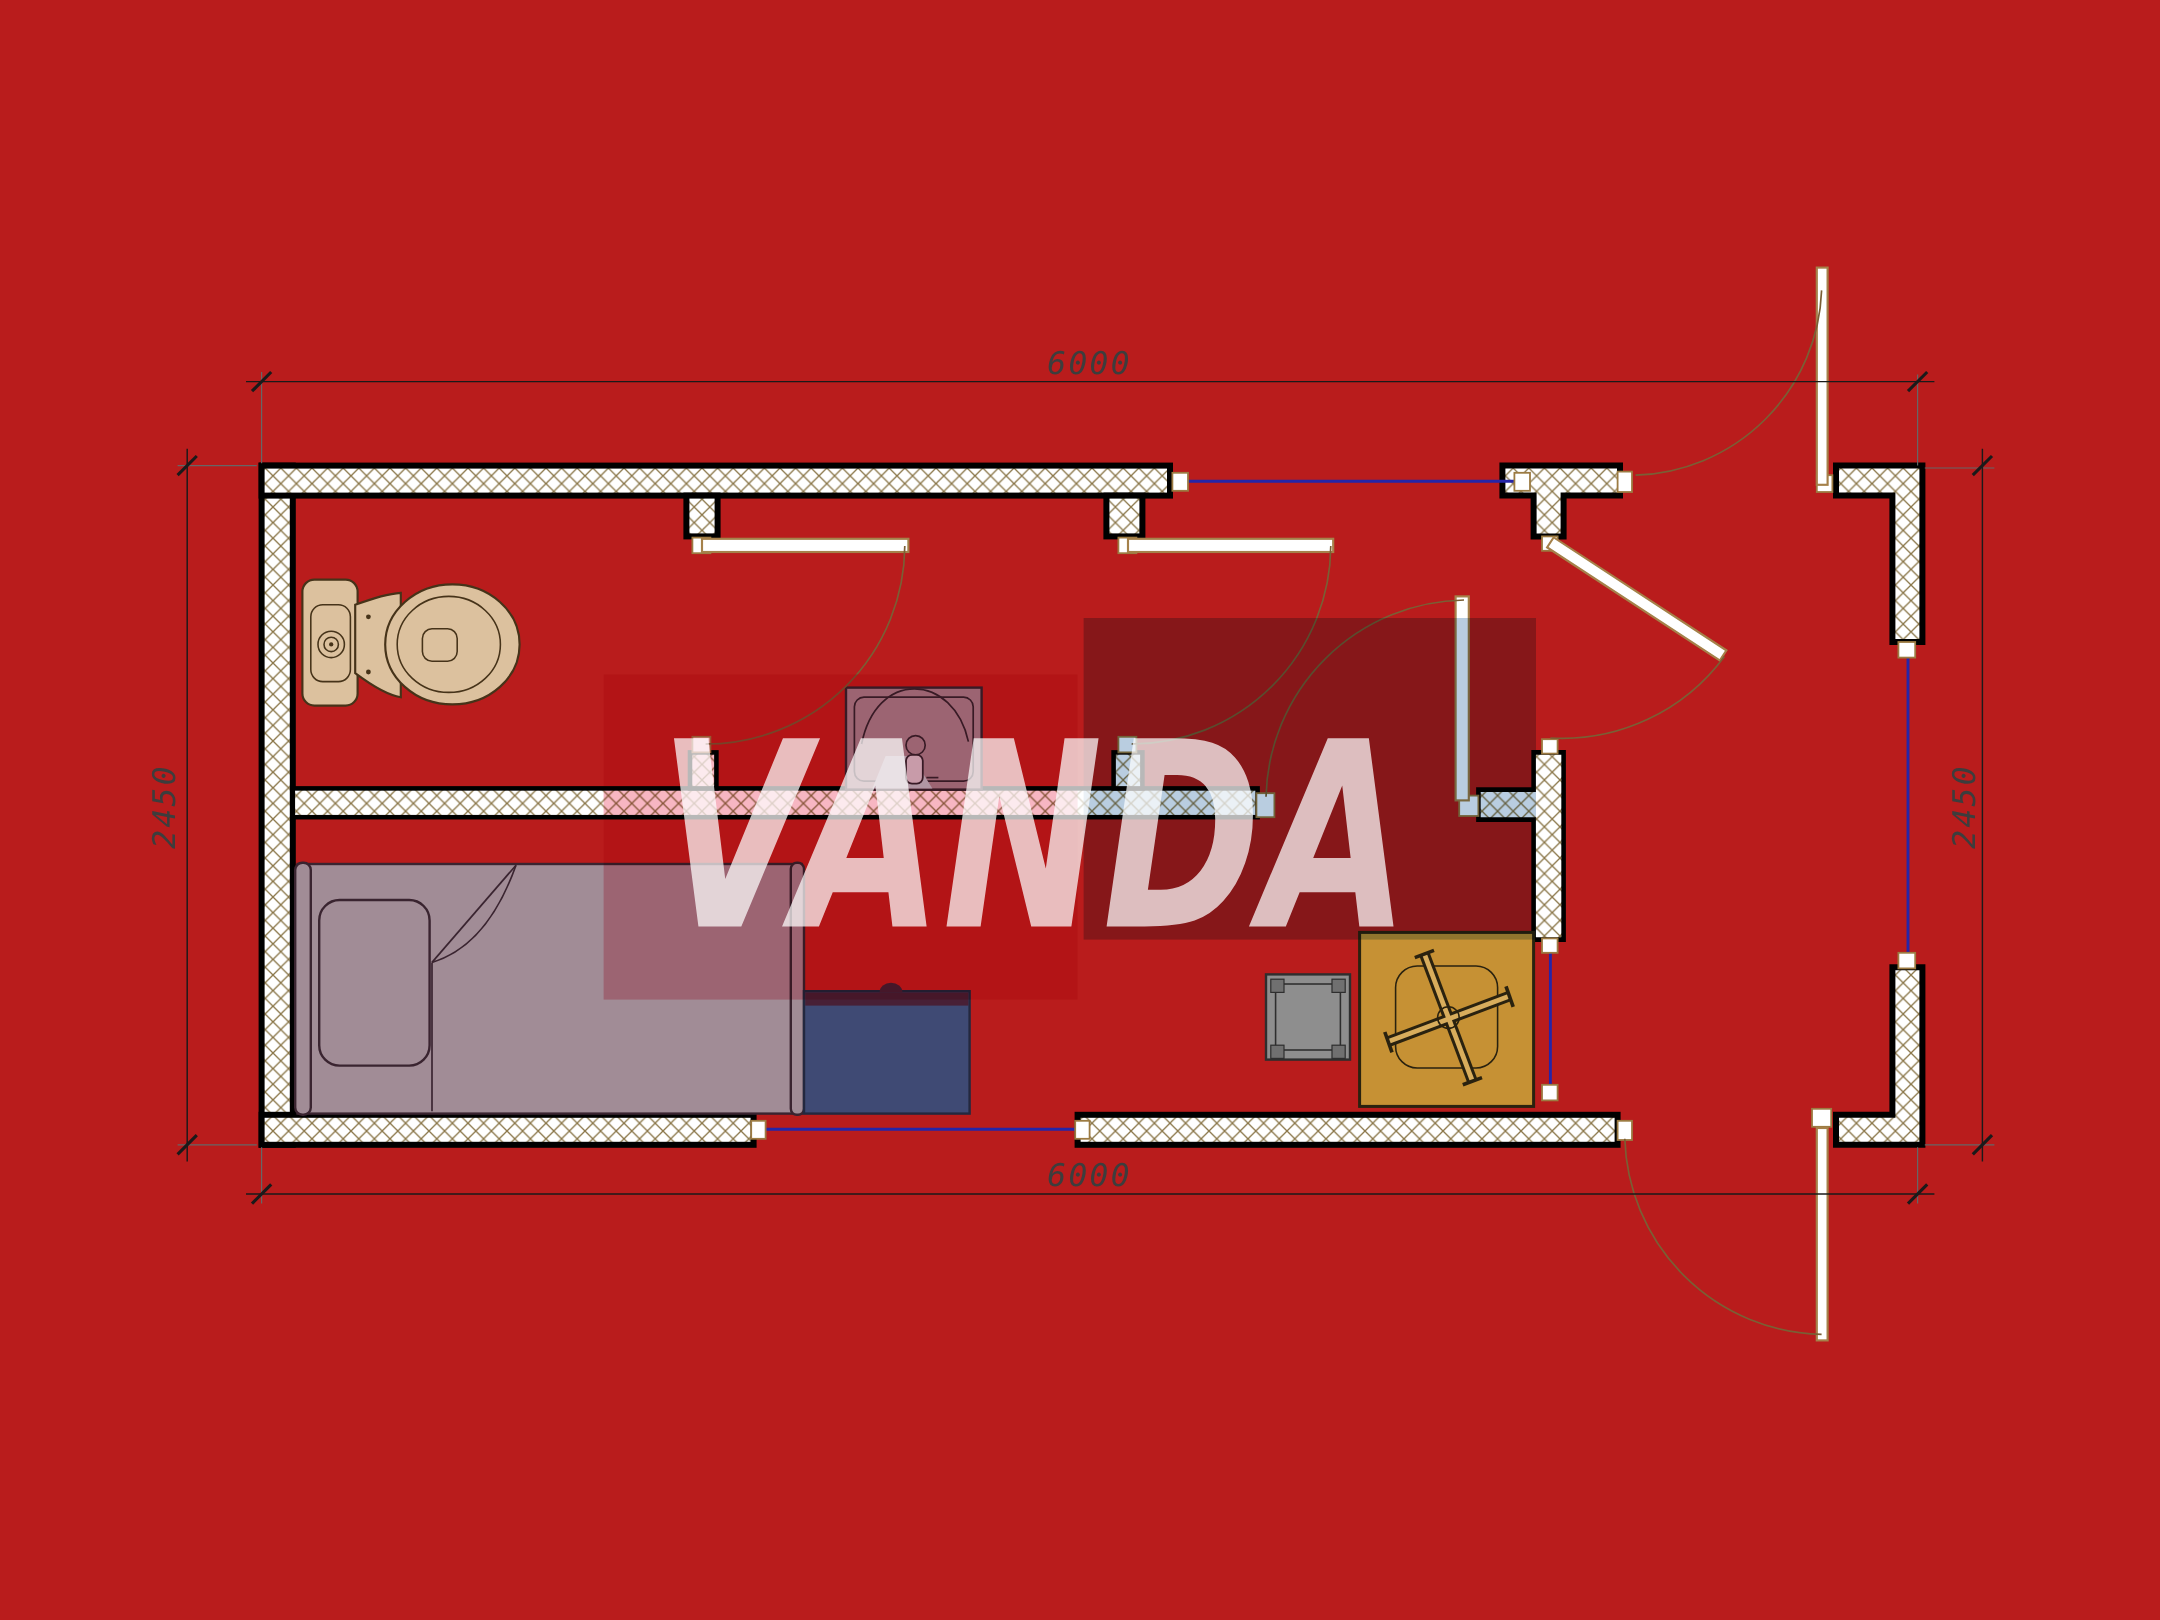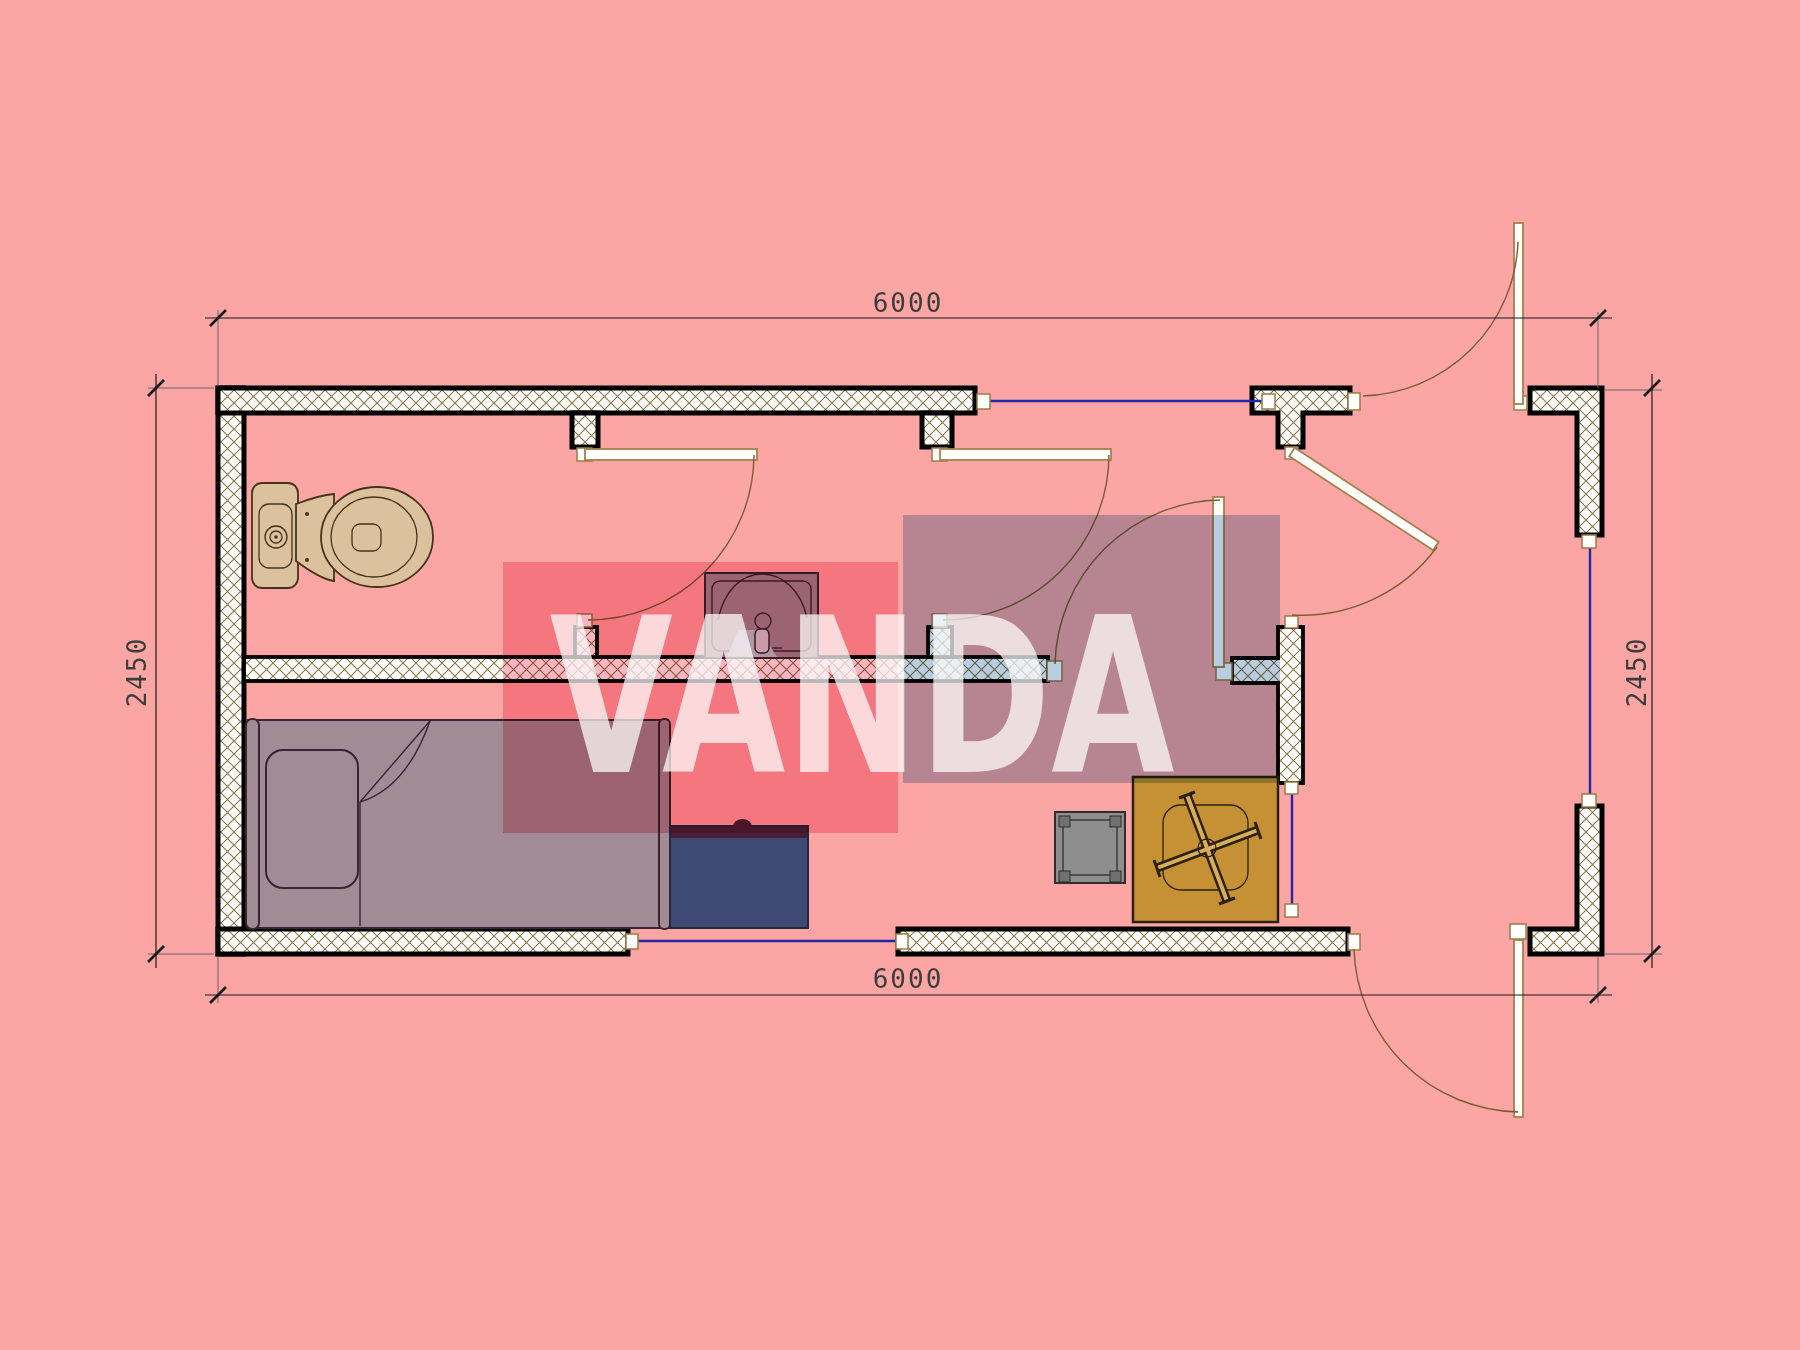--- a/index.html
+++ b/index.html
@@ -1,17 +1,17 @@
 <!DOCTYPE html>
 <html style="--wall_stroke: #000000; --hatch_line: #8a7648; --window_blue: #2525a8; --door_leaf: #a5814a; --door_arc: #7a5f35; --door_frame: #9c7b42; --dim_line: #1a1a1a; --dim_text: #3d3d3d; --toilet_fill: #dcc19e; --toilet_stroke: #463319; --mauve_fill: #a18c96; --mauve_stroke: #3a2430; --desk_fill: #3f4a74; --desk_band: #482036; --desk_stroke: #23283f; --stool_fill: #8e8e8e; --stool_feet: #707070; --stool_stroke: #2e2e2e; --table_fill: #c69134; --table_stroke: #2a220f; --table_inner: #d8ad5c; --faucet_fill: #cfd9df; --water_fill: #b7d2d6; --wm_pink: #f7b6c2; --wm_blue: #b9cde0; --wm_text: #ffffff;"><head>
 <meta charset="utf-8">
 <style>
   html,body{margin:0;padding:0;background:#ffffff;}
-  .page{width:1800px;height:1350px;background:#fca5a5;position:relative;overflow:hidden;
-        font-family:"DejaVu Sans",sans-serif;}
+  .page{width:1800px;height:1350px;background:#b91c1c;position:relative;overflow:hidden;
+        font-family:"DejaVu Sans",sans-serif;font-style:italic;}
   svg{display:block;}
   
   .wall{fill:url(#hatch);stroke:var(--wall_stroke);stroke-width:5;stroke-linejoin:miter;}
   .iwall{fill:url(#hatch);stroke:var(--wall_stroke);stroke-width:3.8;}
   
   .hatch-line{stroke:var(--hatch_line);stroke-width:1.1;}
   
   .win{stroke:var(--window_blue);stroke-width:2.4;}
   .cap{fill:#ffffff;stroke:var(--door_frame);stroke-width:1.5;}
   

